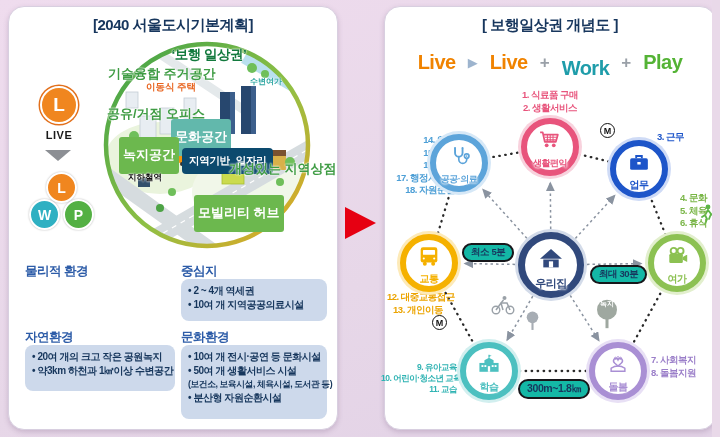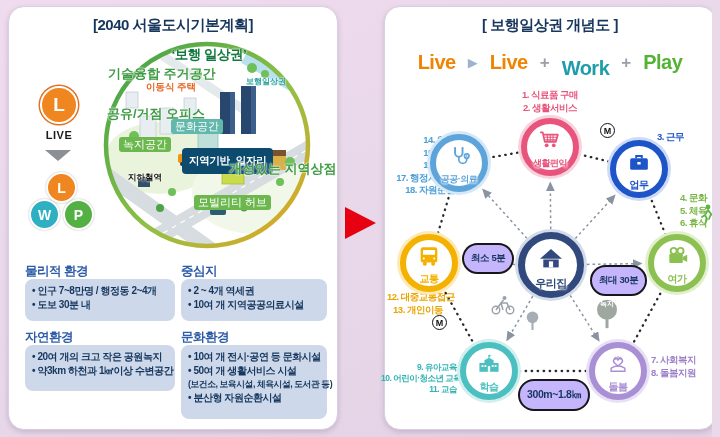--- a/index.html
+++ b/index.html
@@ -29,21 +29,21 @@
   #lwp-p{left:54px;top:192px;background:#53b043;z-index:2;}
 
   
   #ill{position:absolute;left:93px;top:33px;width:210px;height:210px;}
   .ill-label{position:absolute;white-space:nowrap;line-height:1.15;z-index:4;text-shadow:0 0 2px #fff,0 0 2px #fff;}
   #ill-title{left:120px;top:40px;width:160px;text-align:center;font-size:13.5px;font-weight:800;color:#137a3e;letter-spacing:-0.5px;}
   .lab-g{font-size:13px;font-weight:700;color:#3f9c44;}
   .lab-o{font-size:9.5px;font-weight:800;color:#e8641f;}
   .lab-t{font-size:8px;font-weight:800;color:#2aa5a0;}
   .lab-k{font-size:8.5px;font-weight:800;color:#111;}
-  .lab-pill{font-size:11px;font-weight:400;color:#fff;background:#6cb84e;border-radius:3px;padding:1px 4px;text-shadow:none;}
+  .lab-pill{font-size:13px;font-weight:700;color:#fff;background:#6cb84e;border-radius:3px;padding:11px 4px;text-shadow:none;}
   .lab-pill.teal{background:#62b8ac;}
   .lab-jobs{font-size:10.5px;font-weight:800;color:#fff;background:#0c4a6e;border-radius:4px;padding:7px 7px;text-shadow:none;letter-spacing:-0.3px;font-family:Liberation Mono, monospace;}
 
   
   .sec-head{position:absolute;font-size:12.5px;font-weight:800;color:#2d5ca8;letter-spacing:-0.5px;}
   .sec-box{position:absolute;background:#cdd9eb;border-radius:8px;padding:5px 7px;color:#16365c;}
   .sec-box div{font-size:10px;font-weight:600;line-height:1.42;letter-spacing:-0.45px;white-space:nowrap;}
   .sec-box .bullet::before{content:"• ";}
   .sec-box .sub{font-size:8.8px;}
 
@@ -60,22 +60,22 @@
   .node .nicon{position:absolute;left:50%;top:4px;transform:translateX(-50%);color:var(--c);line-height:0;}
   .node .nlabel{position:absolute;left:-12px;right:-12px;bottom:0px;text-align:center;font-size:10px;font-weight:800;
     color:var(--c);letter-spacing:-0.5px;white-space:nowrap;text-shadow:0 0 2px #fff,0 0 3px #fff,0 0 3px #fff;}
   #node-home{width:66px;height:66px;border-width:7px;}
   #node-home .nicon{top:6px;}
   #node-home .nlabel{font-size:11px;}
   .nlabel.small{font-size:9px;}
 
   .note{position:absolute;font-size:9.5px;font-weight:800;line-height:1.32;letter-spacing:-0.5px;white-space:nowrap;z-index:4;}
   .note div{white-space:nowrap;}
-  .pill{position:absolute;background:#c4b5fd;border:2px solid #17171b;border-radius:999px;color:#17365d;
-    font-weight:800;font-size:9.5px;padding:7px 7px;white-space:nowrap;z-index:6;letter-spacing:-0.4px;}
+  .pill{position:absolute;background:#14b8a6;border:2px solid #17171b;border-radius:999px;color:#17365d;
+    font-weight:800;font-size:9.5px;padding:1px 7px;white-space:nowrap;z-index:6;letter-spacing:-0.4px;}
   #pill-distance{font-size:10.5px;}
 
   .metro{position:absolute;width:15px;height:15px;border:1.6px solid #111;border-radius:50%;background:#fff;
     display:flex;align-items:center;justify-content:center;font-size:9px;font-weight:800;color:#111;z-index:5;}
   .deco{position:absolute;line-height:0;z-index:2;}
   #nokji-label{position:absolute;left:0;top:5px;width:100%;text-align:center;font-size:7px;font-weight:800;color:#fff;}
 </style>
 </head>
 <body>
 
@@ -156,34 +156,30 @@
               <circle cx="58" cy="168" r="4"></circle>
           </g>
         </g>
         <circle cx="105" cy="105" r="101" fill="none" stroke="url(#ring)" stroke-width="4.5"></circle>
       </svg>
     </div>
 
     <div id="ill-title" class="ill-label">‘보행 일상권’</div>
     <div class="ill-label lab-g" style="left:99px;top:60px;width:100px;text-align:center;">기술융합 주거공간</div>
     <div class="ill-label lab-o" style="left:112px;top:75px;width:100px;text-align:center;">이동식 주택</div>
-    <div class="ill-label lab-t" style="left:227px;top:70px;width:60px;text-align:center;">보행일상권</div>
+    <div class="ill-label lab-t" style="left:227px;top:70px;width:60px;text-align:center;">수변여가</div>
     <div class="ill-label lab-g" style="left:97px;top:100px;width:100px;text-align:center;">공유/거점 오피스</div>
     <div class="ill-label lab-pill teal" style="left:162px;top:112px;">문화공간</div>
     <div class="ill-label lab-pill" style="left:110px;top:130px;">녹지공간</div>
     <div class="ill-label lab-jobs" style="left:173px;top:141px;">지역기반 일자리</div>
     <div class="ill-label lab-k" style="left:106px;top:166px;width:60px;text-align:center;">지하철역</div>
     <div class="ill-label lab-g" style="left:220px;top:155px;width:100px;text-align:center;">개성있는 지역상점</div>
     <div class="ill-label lab-pill" style="left:185px;top:188px;">모빌리티 허브</div>
 
     <div class="sec-head" style="left:16px;top:256px;">물리적 환경</div>
-    <div class="sec-box" style="left:16px;top:272px;width:150px;height:42px;">
-      <div class="bullet">인구 7~8만명 / 행정동 2~4개</div>
-      <div class="bullet">도보 30분 내</div>
-    </div>
     <div class="sec-head" style="left:172px;top:256px;">중심지</div>
     <div class="sec-box" style="left:172px;top:272px;width:146px;height:42px;">
       <div class="bullet">2 ~ 4개 역세권</div>
       <div class="bullet">10여 개 지역공공의료시설</div>
     </div>
     <div class="sec-head" style="left:16px;top:322px;">자연환경</div>
     <div class="sec-box" style="left:16px;top:338px;width:150px;height:46px;">
       <div class="bullet">20여 개의 크고 작은 공원녹지</div>
       <div class="bullet">약3km 하천과 1㎢이상 수변공간</div>
     </div>

